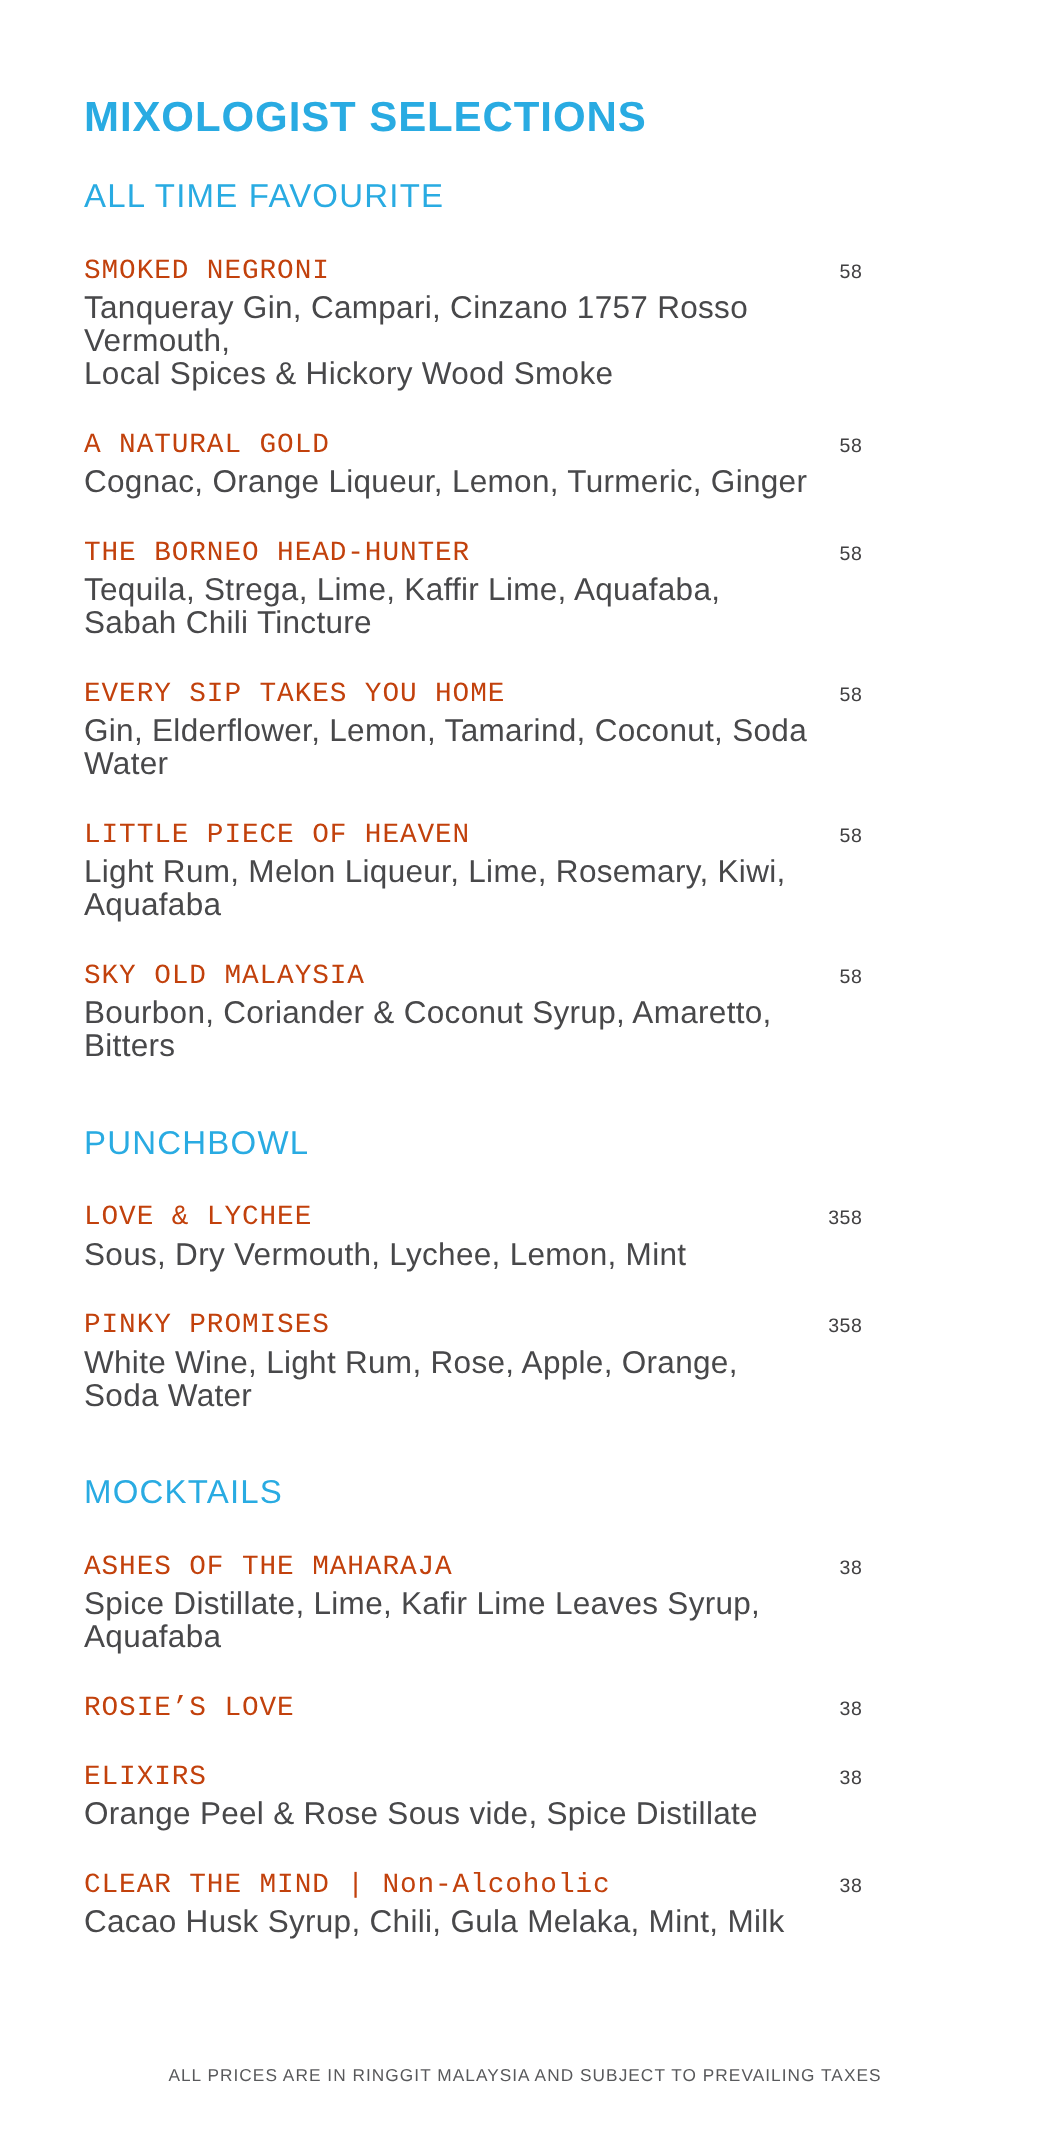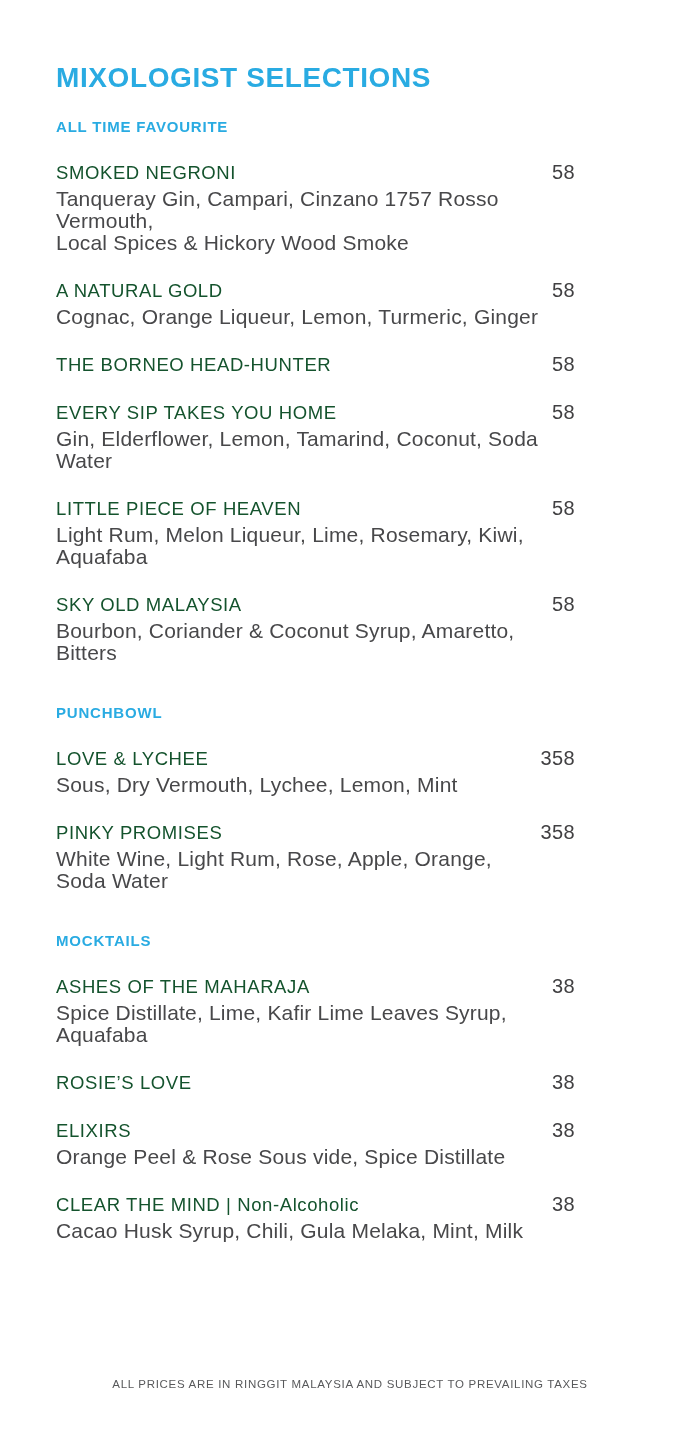--- a/index.html
+++ b/index.html
@@ -21,40 +21,41 @@
   .menu-title {
     font-size: 28px;
     font-weight: 700;
     letter-spacing: 0.6px;
     color: #29abe2;
     margin-bottom: 24px;
   }
   .section { margin-bottom: 2px; }
   .section + .section { margin-top: 40px; }
   .section-heading {
-    font-size: 15px;
-    font-weight: 700;
+    font-size: 22px;
+    font-weight: 400;
     letter-spacing: 0.8px;
     color: #29abe2;
     margin-bottom: 26px;
   }
   .menu-item { margin-bottom: 25px; }
   .item-row {
     display: flex;
     justify-content: space-between;
     align-items: baseline;
   }
   .item-name {
     font-size: 18.5px;
     font-weight: 400;
     letter-spacing: 0.6px;
-    color: #14532d;
+    color: #c2410c;
+    font-family: Liberation Mono, monospace;
   }
   .item-price {
-    font-size: 20px;
+    font-size: 13px;
     color: #414042;
     letter-spacing: 0.4px;
     text-align: right;
     flex-shrink: 0;
     padding-left: 12px;
   }
   .item-desc {
     margin-top: 4px;
     font-size: 21px;
     line-height: 22px;
@@ -97,20 +98,22 @@
       <span class="item-price">58</span>
     </div>
     <div class="item-desc">Cognac, Orange Liqueur, Lemon, Turmeric, Ginger</div>
   </div>
 
   <div class="menu-item">
     <div class="item-row">
       <span class="item-name">THE BORNEO HEAD-HUNTER</span>
       <span class="item-price">58</span>
     </div>
+    <div class="item-desc">Tequila, Strega, Lime, Kaffir Lime, Aquafaba,
+Sabah Chili Tincture</div>
   </div>
 
   <div class="menu-item">
     <div class="item-row">
       <span class="item-name">EVERY SIP TAKES YOU HOME</span>
       <span class="item-price">58</span>
     </div>
     <div class="item-desc">Gin, Elderflower, Lemon, Tamarind, Coconut, Soda Water</div>
   </div>
 

